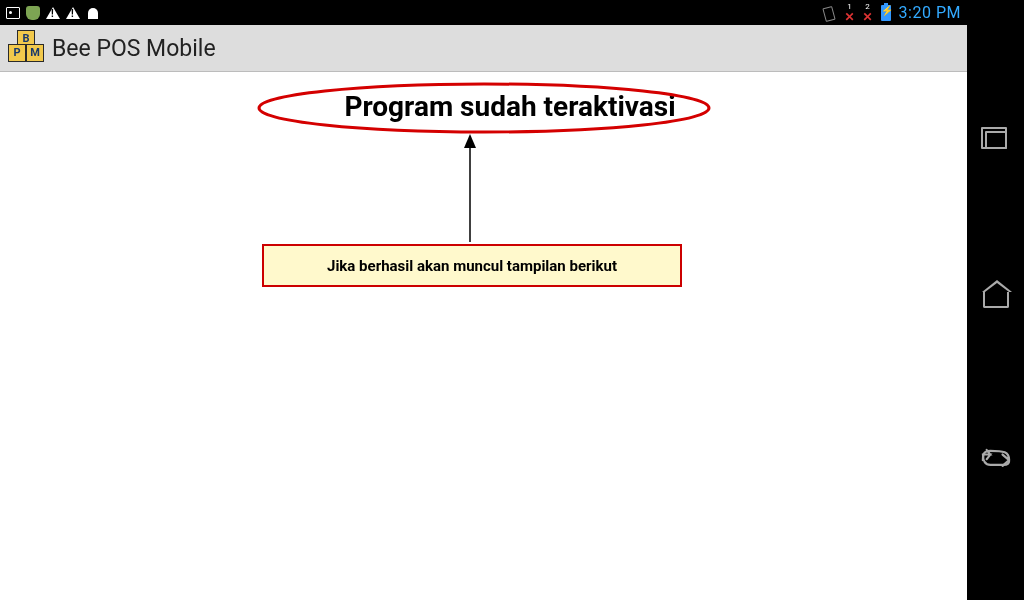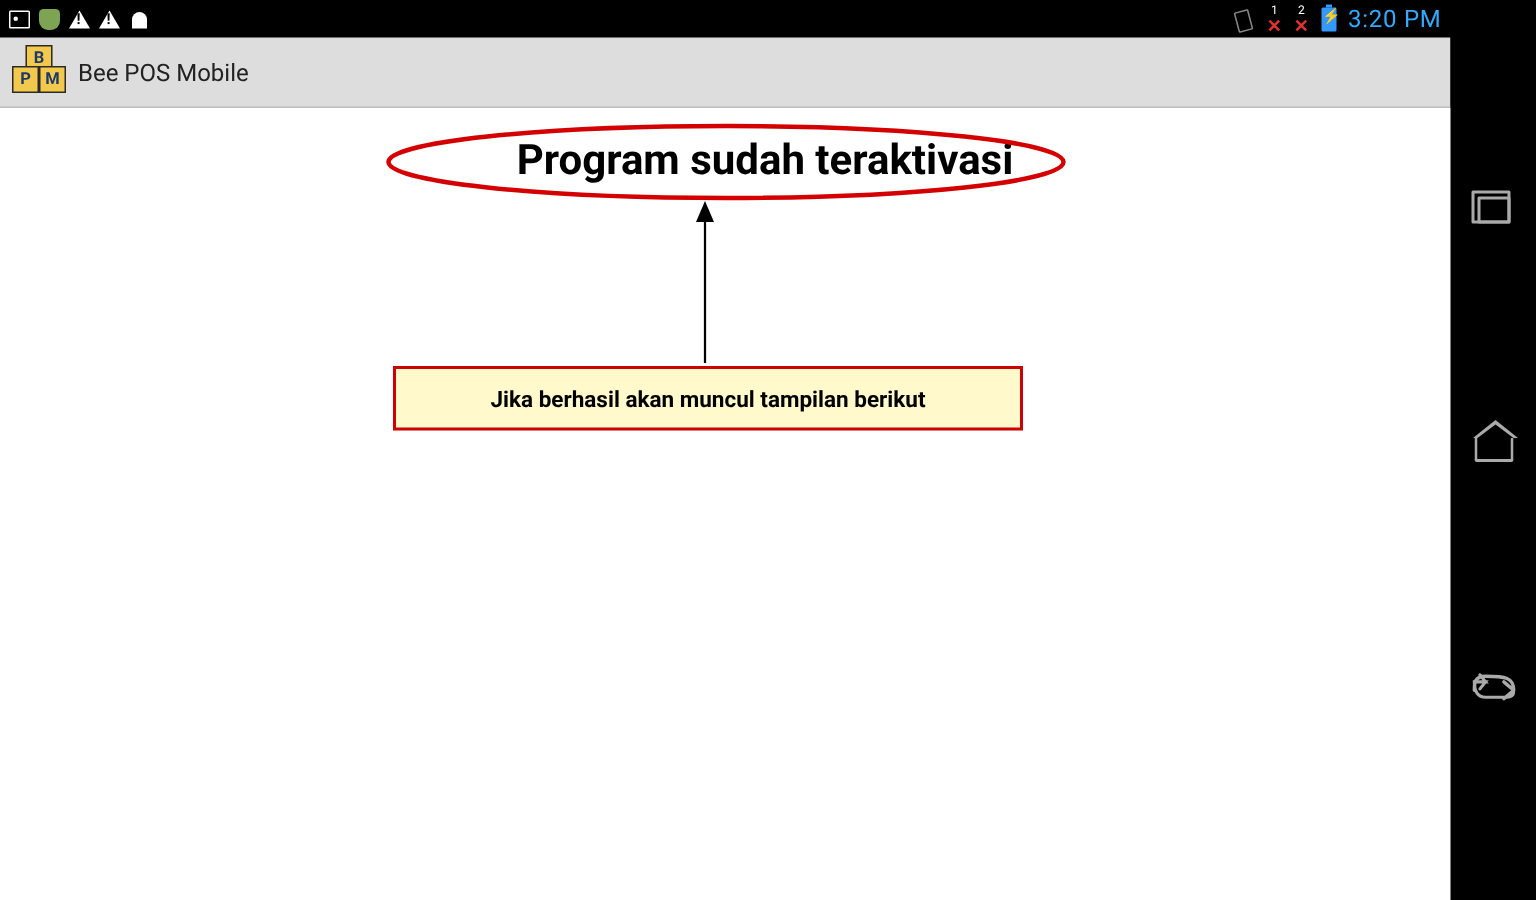--- a/index.html
+++ b/index.html
@@ -30,21 +30,21 @@
   .clock { color:#3af; font-size:16px; letter-spacing:0.5px; }
 
   
   .action-bar { position:absolute; top:25px; left:0; width:967px; height:47px; background:#dddddd; border-bottom:1px solid #bcbcbc; display:flex; align-items:center; padding-left:8px; gap:8px; }
   .app-icon { position:relative; width:36px; height:36px; }
   .hex { position:absolute; width:18px; height:18px; background:#f2c94c; border:1px solid #2a2a2a; }
   .hex.b { top:0; left:9px; }
   .hex.p { top:14px; left:0; }
   .hex.m { top:14px; left:18px; }
   .hex span { position:absolute; top:1px; left:0; width:100%; text-align:center; font-size:11px; font-weight:bold; color:#1b3a6b; }
-  .app-title { font-size:16px; color:#222; }
+  .app-title { font-size:23px; color:#222; }
 
   
   .app-body { position:absolute; top:72px; left:0; width:1020px; height:528px; background:#ffffff; }
 
   
   .heading-wrap { position:absolute; top:18px; left:0; width:100%; text-align:center; }
   .heading { display:inline-block; font-size:28px; font-weight:bold; color:#000; position:relative; z-index:2; }
 
   .ellipse { position:absolute; top:8px; left:254px; width:460px; height:56px; z-index:3; pointer-events:none; }
 

